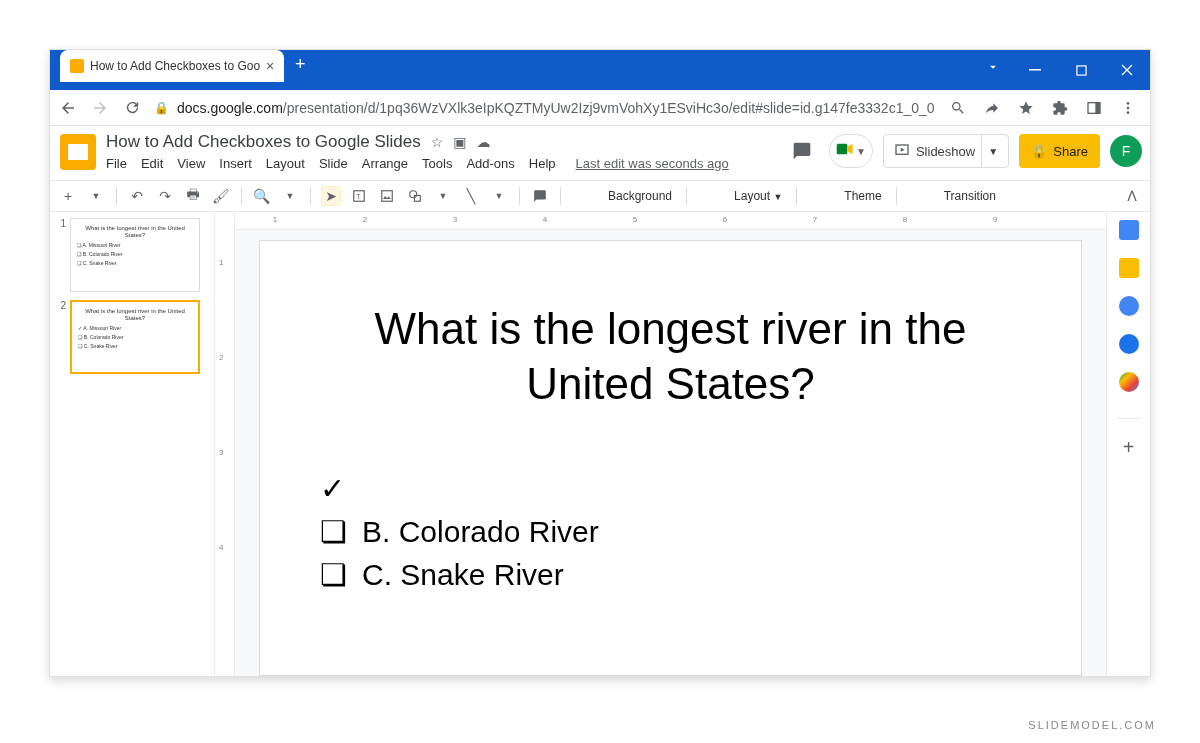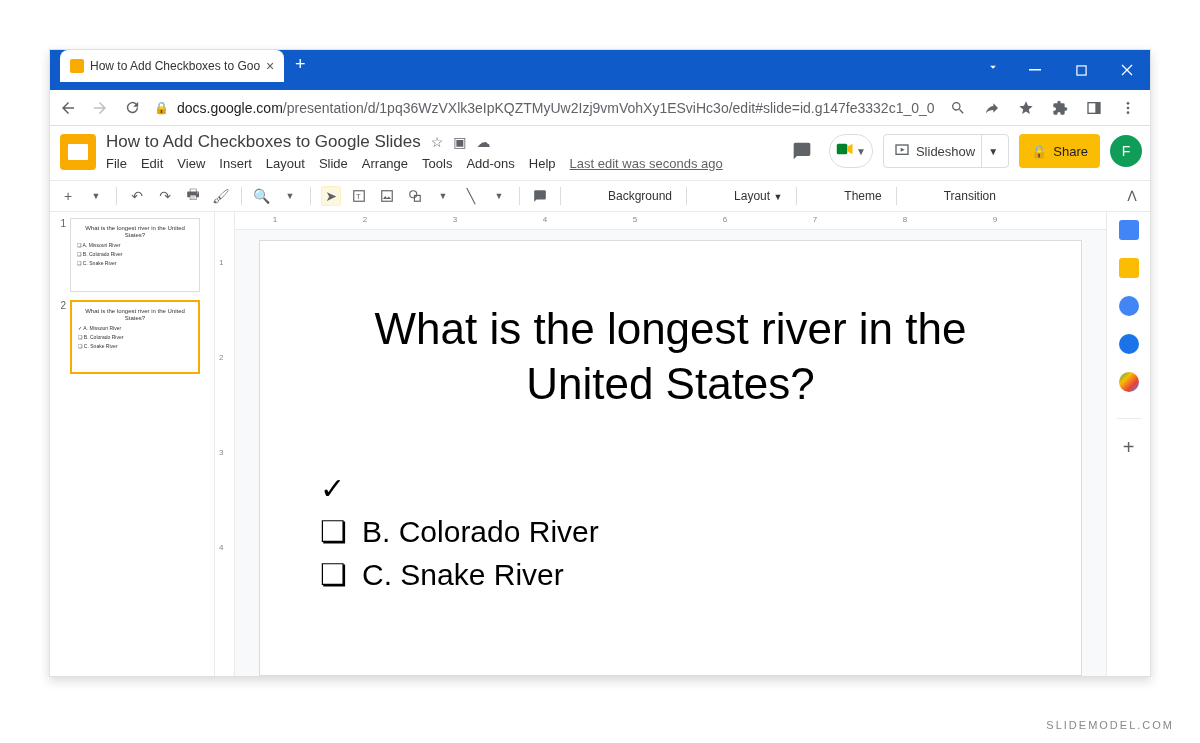--- a/index.html
+++ b/index.html
@@ -146,21 +146,21 @@
     font-size: 17px;
     color: #3c4043;
   }
   .doc-title-icons { display:flex; gap:10px; color:#5f6368; font-size:14px;}
   .menu-row {
     display:flex; gap:14px; font-size:13px; color:#333;
     padding-top:2px;
     align-items:center;
   }
   .menu-row span { cursor:pointer; }
-  .last-edit { color:#5f6368; text-decoration:underline; }
+  .last-edit { color:#5f6368; text-decoration:underline; margin-left:6px;}
 
   .header-right {
     position:absolute;
     right:8px; top:8px;
     display:flex; align-items:center; gap:10px;
   }
   .comment-btn, .meet-btn {
     width:34px; height:34px; border-radius:50%;
     display:flex; align-items:center; justify-content:center;
     color:#5f6368;
@@ -325,21 +325,21 @@
     padding-top:8px;
     gap:18px;
   }
   .side-icon {
     width:20px; height:20px;
     border-radius:4px;
   }
 
   .watermark {
     position:absolute;
-    right:26px; bottom:12px;
+    right:44px; bottom:12px;
     font-size:11px;
     letter-spacing:2px;
     color:#888;
   }
 </style>
 </head>
 <body>
 
 <div class="frame">
 

